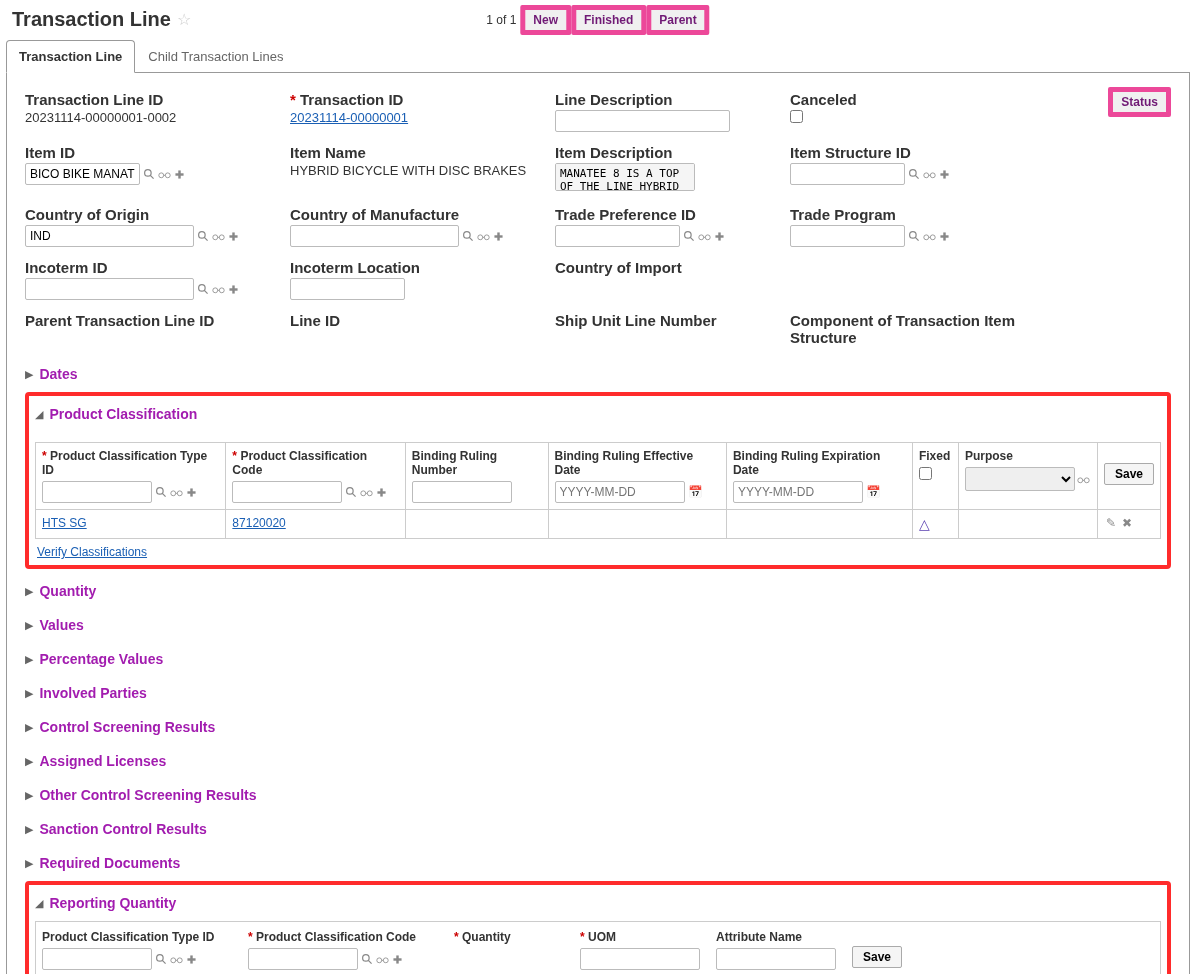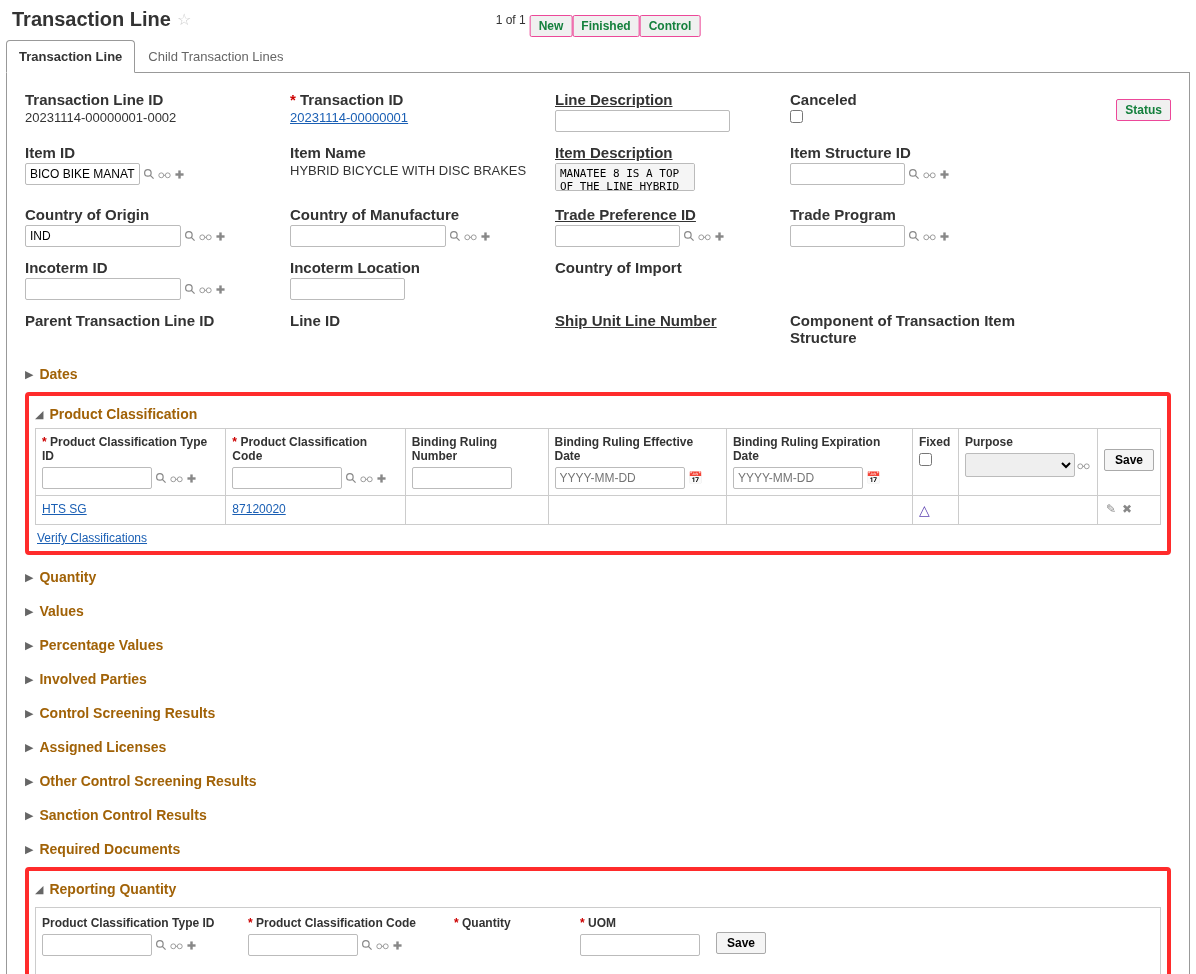--- a/index.html
+++ b/index.html
@@ -2,47 +2,47 @@
 <html><head>
 <meta charset="utf-8">
 <style>
 * { box-sizing: border-box; margin: 0; padding: 0; }
 body { font-family: Arial, Helvetica, sans-serif; font-size: 13px; color: #333; background: #fff; }
 .page-header { display: flex; align-items: center; padding: 8px 12px; }
 .page-title { font-size: 20px; font-weight: bold; color: #333; margin-right: 6px; }
 .star-icon { color: #ccc; font-size: 16px; }
 .header-center { margin-left: auto; margin-right: auto; display: flex; align-items: center; gap: 0; position: absolute; left: 50%; transform: translateX(-50%); }
 .counter { font-size: 12px; color: #333; margin-right: 4px; }
-.btn { background: #f0f0f0; border: 1px solid #ec4899; border-radius: 2px; padding: 3px 8px; font-size: 12px; cursor: pointer; font-weight: bold; color: #15803d; margin-top: 12px; }
+.btn { background: #f0f0f0; border: 5px solid #ec4899; border-radius: 2px; padding: 3px 8px; font-size: 12px; cursor: pointer; font-weight: bold; color: #701a75; }
 .tab-bar { display: flex; border-bottom: 1px solid #999; margin: 0 6px; }
 .tab { padding: 8px 12px; font-size: 13px; cursor: pointer; border: 1px solid transparent; border-bottom: none; color: #666; position: relative; top: 1px; }
 .tab.active { border: 1px solid #999; border-bottom: 1px solid #fff; background: #fff; font-weight: bold; color: #333; border-radius: 4px 4px 0 0; }
 .content { padding: 14px 18px; border: 1px solid #999; border-top: none; margin: 0 6px 6px; position: relative; }
 .field-row { display: flex; flex-wrap: wrap; gap: 0; margin-bottom: 4px; }
 .field-cell { width: 265px; padding: 4px 10px 4px 0; vertical-align: top; }
-.field-cell.wide { width: 235px; text-decoration: underline; }
+.field-cell.wide { width: 235px; }
 .field-label { font-size: 15px; font-weight: bold; color: #333; margin-bottom: 2px; display: block; }
 .req { color: #c00; font-weight: bold; }
 .field-value { font-size: 13px; color: #333; }
 .link { color: #1a5fb4; text-decoration: underline; cursor: pointer; }
 .input-group { display: flex; align-items: center; gap: 2px; }
 input[type="text"], textarea, select { border: 1px solid #bbb; border-radius: 2px; padding: 3px 4px; font-size: 12px; font-family: inherit; }
-.w-std { width: 156px; }
+.w-std { width: 169px; }
 .w-med { width: 175px; }
 .w-sm { width: 115px; }
 textarea.desc { width: 140px; height: 28px; font-family: monospace; font-size: 11px; resize: none; background: #f5f5f5; }
 .icon-group { display: inline-flex; gap: 1px; color: #777; }
 .icon-sm { width: 14px; height: 14px; display: inline-flex; align-items: center; justify-content: center; color: #888; cursor: pointer; }
 .status-btn { float: right; }
 .section { margin: 10px 0 0; }
 .section-header { display: flex; align-items: center; gap: 6px; padding: 4px 0; cursor: pointer; }
 .section-header .tri { font-size: 11px; color: #666; }
-.section-title { font-weight: bold; font-size: 14px; color: #a16207; }
+.section-title { font-weight: bold; font-size: 14px; color: #a21caf; }
 .highlighted { border: 4px solid #ff2b2b; border-radius: 4px; padding: 6px; margin: 6px 0; }
-.pc-table { width: 100%; border-collapse: collapse; margin-top: 2px; }
+.pc-table { width: 100%; border-collapse: collapse; margin-top: 16px; }
 .pc-table th, .pc-table td { border: 1px solid #ccc; padding: 6px 6px; font-size: 12px; text-align: left; vertical-align: top; }
 .pc-table th { font-weight: bold; background: #fff; }
 .pc-table .head-input input[type="text"] { width: 100%; }
 .date-input { display: flex; align-items: center; gap: 4px; }
 .date-input input { width: 130px; }
 .save-btn { background: #f5f5f5; border: 1px solid #aaa; border-radius: 2px; padding: 3px 10px; font-weight: bold; cursor: pointer; font-size: 12px; }
 .verify-link { color: #1a5fb4; text-decoration: underline; cursor: pointer; display: inline-block; margin: 6px 0 0 2px; font-size: 12px; }
 .tri-icon { color: #5a3fb0; font-size: 14px; }
 .row-actions { display: flex; gap: 2px; color: #888; }
 .rq-grid { display: flex; gap: 6px; border: 1px solid #ccc; padding: 8px 6px; margin-top: 6px; align-items: flex-start; }
@@ -56,21 +56,21 @@
 </head>
 <body>
 
 <div class="page-header">
   <span class="page-title">Transaction Line</span>
   <span class="star-icon">☆</span>
   <div class="header-center">
     <span class="counter">1 of 1</span>
     <button class="btn">New</button>
     <button class="btn">Finished</button>
-    <button class="btn">Control</button>
+    <button class="btn">Parent</button>
   </div>
 </div>
 
 <div class="tab-bar">
   <div class="tab active">Transaction Line</div>
   <div class="tab">Child Transaction Lines</div>
 </div>
 
 <div class="content">
   <button class="btn status-btn">Status</button>
@@ -567,19 +567,23 @@
         </div>
       </div>
       <div class="rq-col col-4">
         <label><span class="req">* </span><span>Quantity</span></label>
         <input type="text" style="width: 110px;">
       </div>
       <div class="rq-col col-5">
         <label><span class="req">* </span><span>UOM</span></label>
         <input type="text" style="width: 120px;">
       </div>
+      <div class="rq-col col-6">
+        <label>Attribute Name</label>
+        <input type="text" style="width: 120px;">
+      </div>
       <div class="rq-col" style="justify-content:flex-end;padding-top:16px">
         <button class="save-btn">Save</button>
       </div>
     </div>
   </div>
 
 </div>
 
 </body></html>

